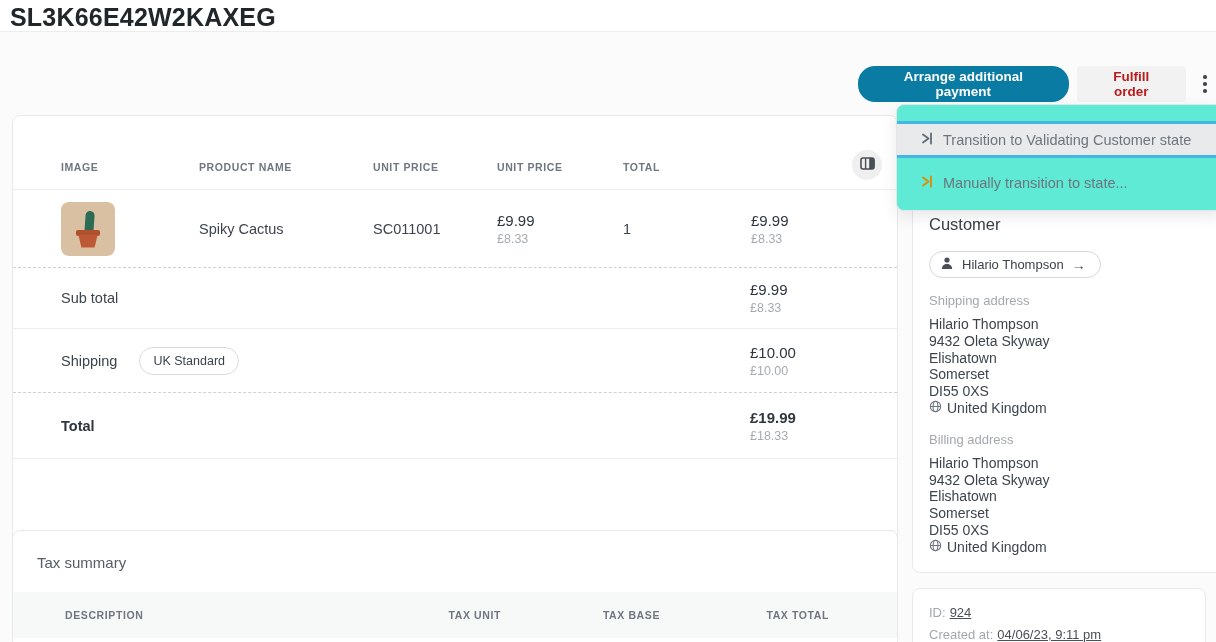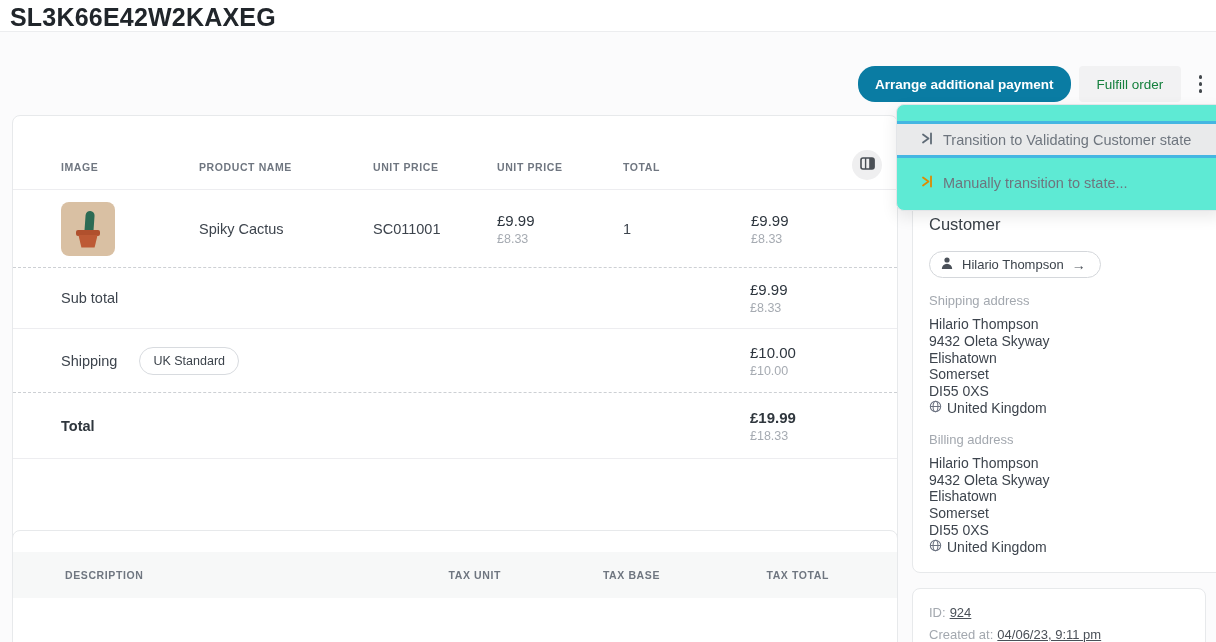--- a/index.html
+++ b/index.html
@@ -13,21 +13,21 @@
   .topbar { height:32px; background:#fff; border-bottom:1px solid #ecedef; }
   .page-title {
     margin:0; padding:3px 0 0 10px; font-size:25px; font-weight:700;
     color:#21262b; letter-spacing:0.2px;
   }
 
   
   .actions { position:absolute; top:66px; left:858px; display:flex; align-items:center; gap:8px; }
   .btn { height:36px; border:none; border-radius:4px; font-family:inherit; font-size:13.5px; cursor:pointer; }
   .btn-primary { background:#0a7ca3; color:#fff; font-weight:700; padding:0 17px;border-radius:17px; }
-  .btn-secondary { background:#f2f2f3; color:#15803d; font-weight:400; padding:0 18px; }
+  .btn-secondary { background:#f2f2f3; color:#b91c1c; font-weight:700; padding:0 18px; }
   .kebab { width:22px; height:36px; display:flex; flex-direction:column; align-items:center; justify-content:center; gap:3.5px; cursor:pointer; background:transparent; border:none; }
   .kebab i { width:3.5px; height:3.5px; border-radius:50%; background:#43484d; }
 
   
   .dropdown {
     position:absolute; left:896px; top:104px; width:328px; z-index:20;
     background:#5eead4; border:1px solid #e3e5e8; border-radius:8px;
     box-shadow:0 6px 16px rgba(0,0,0,0.09); padding:16px 0 12px;
   }
   .menu-item { display:flex; align-items:center; gap:9px; padding:0 0 0 22px; height:31px; font-size:14.5px; color:#6e757e; cursor:pointer; }
@@ -202,20 +202,21 @@
     <div class="sum-value">
       <div class="price-main">£19.99</div>
       <div class="price-sub">£18.33</div>
     </div>
   </div>
 
   <div class="filler"></div>
 </div>
 
 <div class="card tax-card">
+  <div class="tax-title">Tax summary</div>
   <div class="tax-head">
     <div>DESCRIPTION</div>
     <div class="th-r">TAX UNIT</div>
     <div class="th-r">TAX BASE</div>
     <div class="th-r">TAX TOTAL</div>
   </div>
 </div>
 
 <div class="card customer-card">
   <div class="customer-title">Customer</div>

